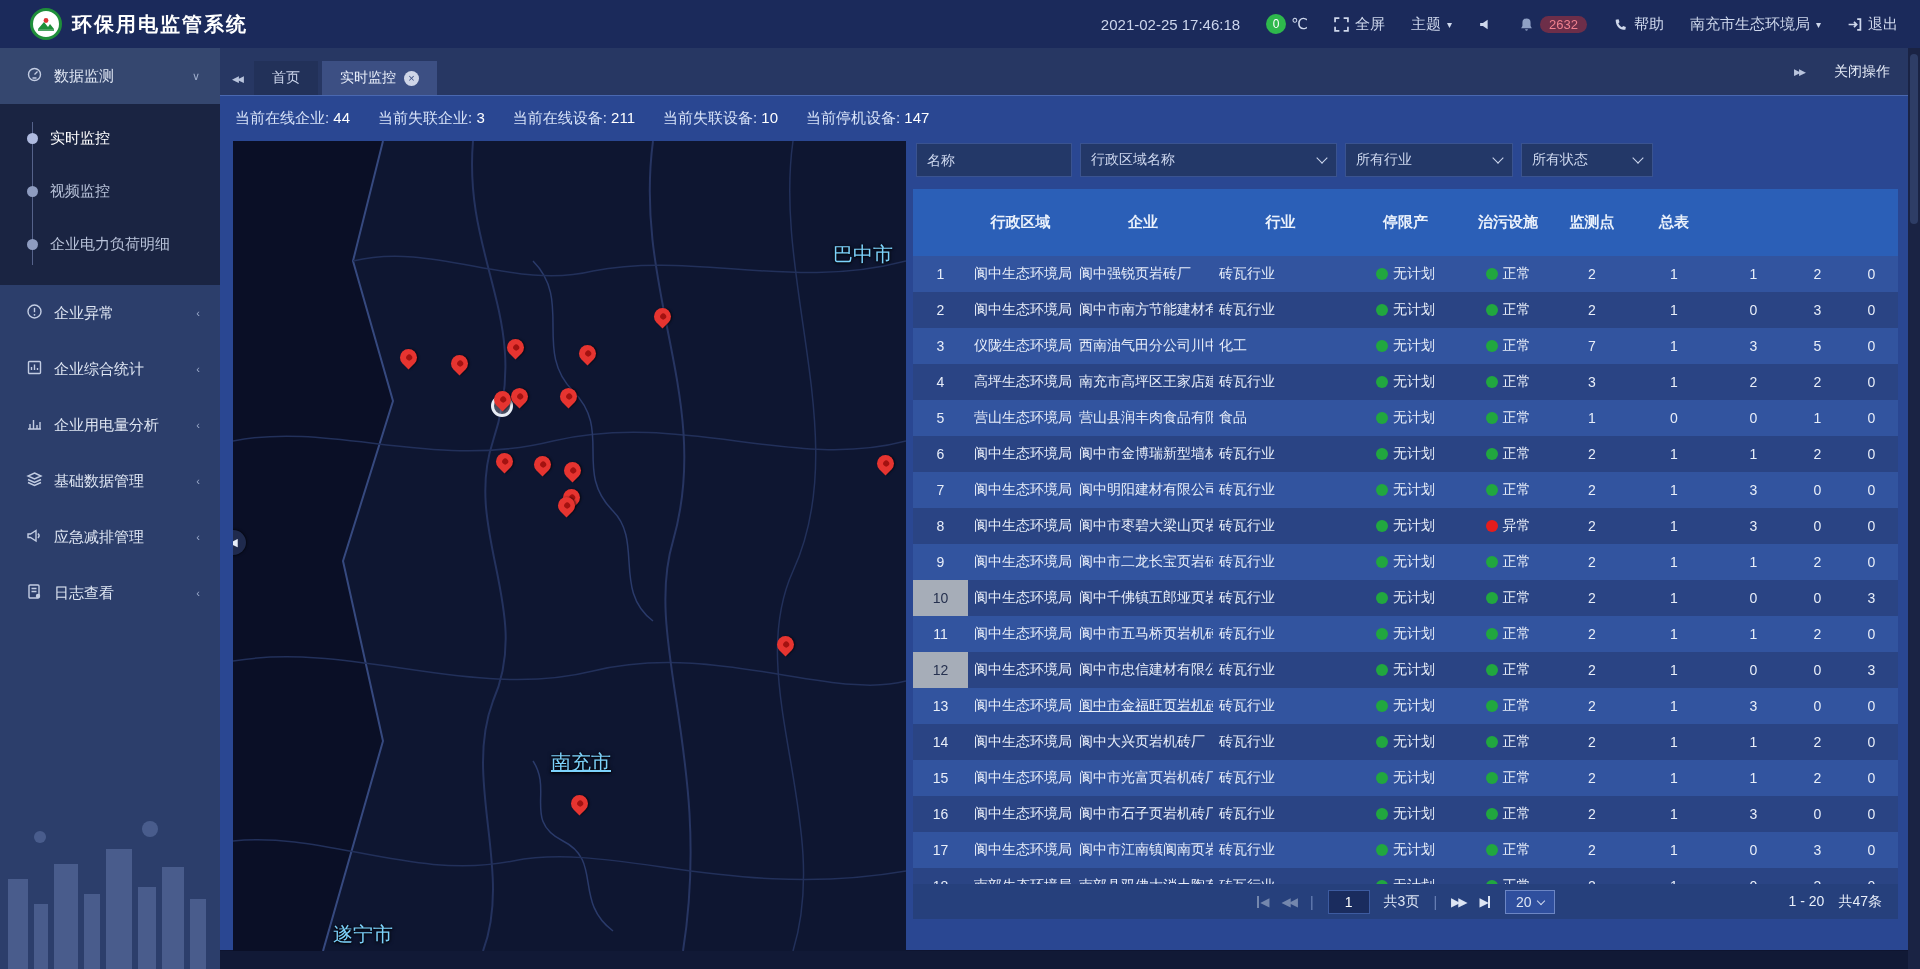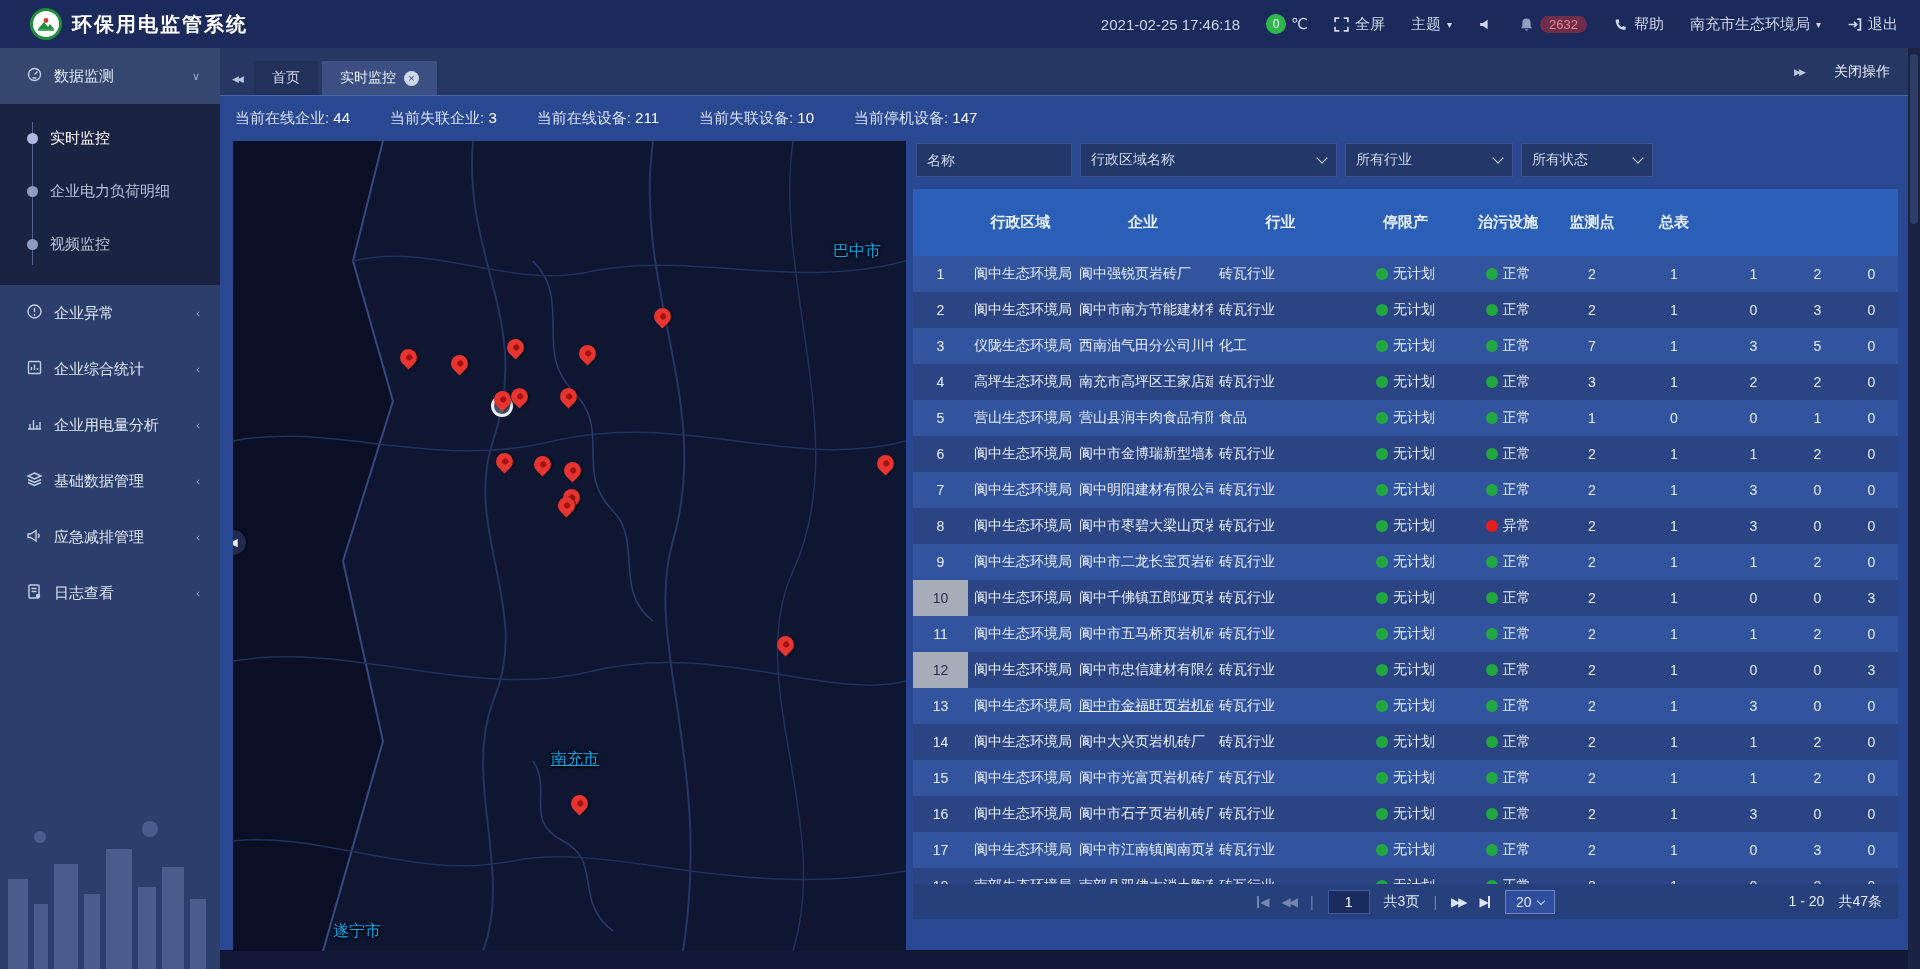--- a/index.html
+++ b/index.html
@@ -39,30 +39,30 @@
   
   .main{position:absolute;left:220px;top:48px;width:1700px;height:921px}
   .tabbar{position:relative;height:47px;background:#273763;display:flex;align-items:flex-end;color:#cdd6ec}
   .tab-arrow{width:34px;height:32px;display:flex;align-items:center;justify-content:center;color:#b9c4dd;font-size:9px;letter-spacing:-2px;cursor:pointer;margin-bottom:0}
   .tab{height:34px;display:flex;align-items:center;gap:8px;padding:0 18px;font-size:14px;background:#223159;cursor:pointer}
   .tab.active{background:#3c4f83;color:#e8eef9}
   .tab .close{width:15px;height:15px;border-radius:50%;background:#cfd6e8;color:#3a4d80;font-size:11px;line-height:15px;text-align:center;cursor:pointer}
   .tabbar-right{position:absolute;right:30px;top:0;height:47px;display:flex;align-items:center;gap:18px;color:#e6ecf8;font-size:14px}
 
   .content{position:relative;height:855px;background:#2a4792;border-top:1px solid #4a68b0}
-  .statsbar{height:45px;display:flex;align-items:center;padding-left:15px;gap:40px;font-size:15px}
+  .statsbar{height:45px;display:flex;align-items:center;padding-left:15px;gap:28px;font-size:15px}
   .stat .sl{color:#d7e2f8}.stat .sv{color:#fff}
   .bottomstrip{height:19px;background:#111936}
 
   .panels{position:relative;height:810px}
 
   
   .map{position:absolute;left:13px;top:0;width:673px;height:810px;background:#0e1631;overflow:hidden}
   .map svg.roads{position:absolute;left:0;top:0}
-  .citylabel{position:absolute;color:#0ea5e9;font-size:16px;text-shadow:0 1px 2px #000,0 0 4px #000;white-space:nowrap}
+  .citylabel{position:absolute;color:#7dd3fc;font-size:20px;text-shadow:0 1px 2px #000,0 0 4px #000;white-space:nowrap}
   .pin{position:absolute;width:17px;height:17px;background:#e63430;border-radius:50% 50% 50% 0;transform:rotate(-45deg);box-shadow:1px 1px 2px rgba(0,0,0,.55)}
   .pin::after{content:"";position:absolute;left:5.5px;top:5.5px;width:6px;height:6px;border-radius:50%;background:#a31210}
   .ring{position:absolute;width:22px;height:22px;border-radius:50%;border:3px solid #e9edf5;background:rgba(255,255,255,.25)}
   .collapse-btn{position:absolute;left:-12px;top:389px;width:25px;height:25px;border-radius:50%;background:#1f2a4d;color:#e8eef9;font-size:11px;display:flex;align-items:center;justify-content:center;cursor:pointer;box-shadow:0 0 3px #000}
 
   
   .tablepanel{position:absolute;left:693px;top:0;width:985px;height:810px}
   .filters{position:absolute;left:0;top:2px;display:flex;gap:8px;padding-left:3px}
   .fbox{height:34px;background:#233868;border:1px solid #3a5390;color:#cdd7ee;font-size:14px;display:flex;align-items:center;padding:0 10px;justify-content:space-between;cursor:pointer}
   input.fbox{cursor:text}
@@ -182,25 +182,25 @@
         <span class="chev">∨</span>
       </div>
       <div class="submenu">
         <div class="rail"></div>
         <div class="sub-item active">
           <span class="dot"></span>
           <span>实时监控</span>
         </div>
         <div class="sub-item">
           <span class="dot"></span>
-          <span>企业电力负荷明细</span>
+          <span>视频监控</span>
         </div>
         <div class="sub-item">
           <span class="dot"></span>
-          <span>视频监控</span>
+          <span>企业电力负荷明细</span>
         </div>
       </div>
       <div class="side-item">
         <span><svg viewBox="0 0 17 17">
             <circle cx="8.5" cy="8.5" r="6.5"></circle>
             <path d="M8.5 4.8v4.4"></path>
             <circle cx="8.5" cy="11.8" r=".9" fill="#c3cde3" stroke="none"></circle>
           </svg></span>
         <span>企业异常</span>
         <span class="chev">‹</span>

